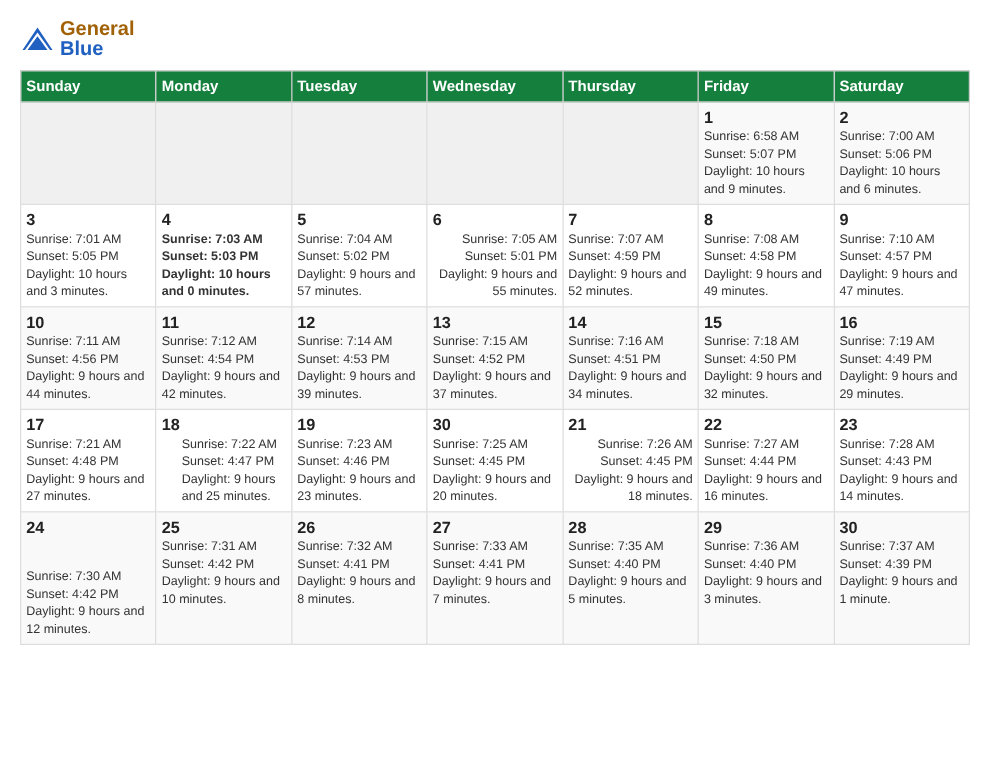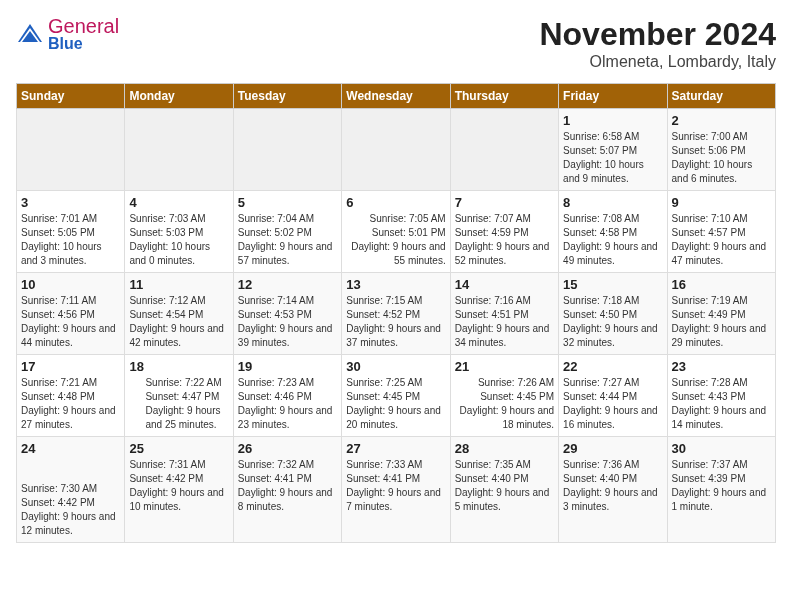--- a/index.html
+++ b/index.html
@@ -14,23 +14,23 @@
       display: flex;
       align-items: center;
       margin-bottom: 4px;
     }
     .logo-text {
       display: flex;
       flex-direction: column;
       line-height: 1;
     }
     .logo-general {
-      font-size: 20px;
-      font-weight: normal;
-      color: #be185d;
+      font-size: 16px;
+      font-weight: bold;
+      color: #a16207;
     }
     .logo-blue {
       font-size: 16px;
       font-weight: bold;
       color: #2060c0;
     }
     .logo-icon {
       width: 28px;
       height: 28px;
       margin-right: 4px;
@@ -54,21 +54,21 @@
       justify-content: space-between;
       align-items: flex-start;
       margin-bottom: 4px;
     }
     table {
       width: 100%;
       border-collapse: collapse;
       table-layout: fixed;
     }
     thead tr th {
-      background: #a16207;
+      background: #15803d;
       color: #fff;
       font-size: 12px;
       font-weight: bold;
       padding: 5px 4px;
       text-align: left;
       border: 1px solid #ccc;
     }
     tbody tr td {
       vertical-align: top;
       font-size: 10px;
@@ -106,24 +106,20 @@
       <rect x="0" y="0" width="28" height="28" fill="white"></rect>
       <polygon points="14,4 26,22 2,22" fill="#2060c0"></polygon>
       <polygon points="14,8 24,22 4,22" fill="white"></polygon>
       <polygon points="14,11 22,22 6,22" fill="#2060c0"></polygon>
     </svg>
     <div class="logo-text">
       <span class="logo-general">General</span>
       <span class="logo-blue">Blue</span>
     </div>
   </div>
-  <div class="title-area">
-    <h1>November 2024</h1>
-    <h2>Olmeneta, Lombardy, Italy</h2>
-  </div>
 </div>
 
 <table>
   <thead>
     <tr id="header-row">
         <th>Sunday</th>
         <th>Monday</th>
         <th>Tuesday</th>
         <th>Wednesday</th>
         <th>Thursday</th>
@@ -153,21 +149,21 @@
       </tr>
       <tr>
         <td>
           <span class="day-num">3</span>
           <div class="day-info" style="white-space: pre-line;">Sunrise: 7:01 AM
 Sunset: 5:05 PM
 Daylight: 10 hours and 3 minutes.</div>
         </td>
         <td>
           <span class="day-num">4</span>
-          <div class="day-info" style="white-space: pre-line;">Sunrise: 7:03 AM
+          <div class="day-info" style="white-space: pre-line; font-weight: bold;">Sunrise: 7:03 AM
 Sunset: 5:03 PM
 Daylight: 10 hours and 0 minutes.</div>
         </td>
         <td>
           <span class="day-num">5</span>
           <div class="day-info" style="white-space: pre-line;">Sunrise: 7:04 AM
 Sunset: 5:02 PM
 Daylight: 9 hours and 57 minutes.</div>
         </td>
         <td>

